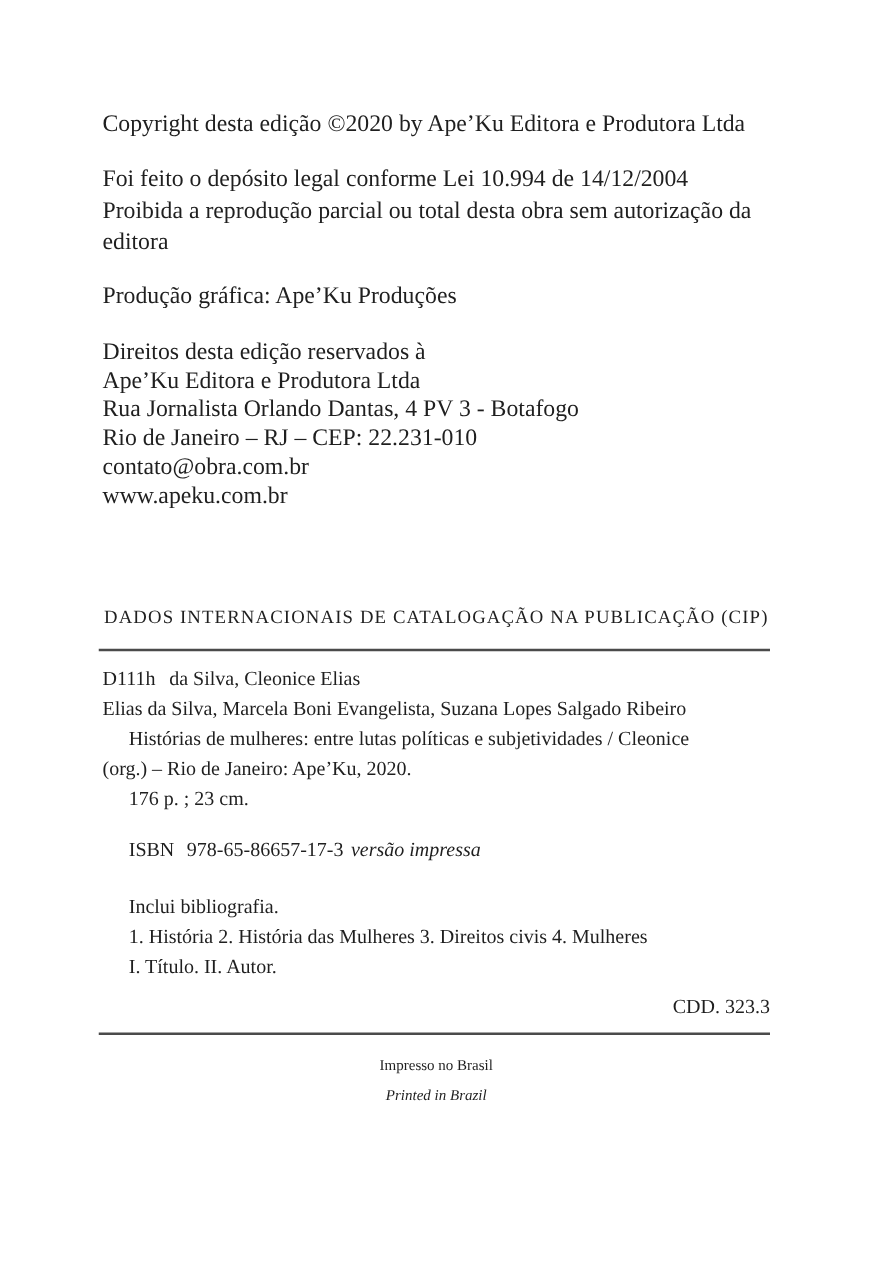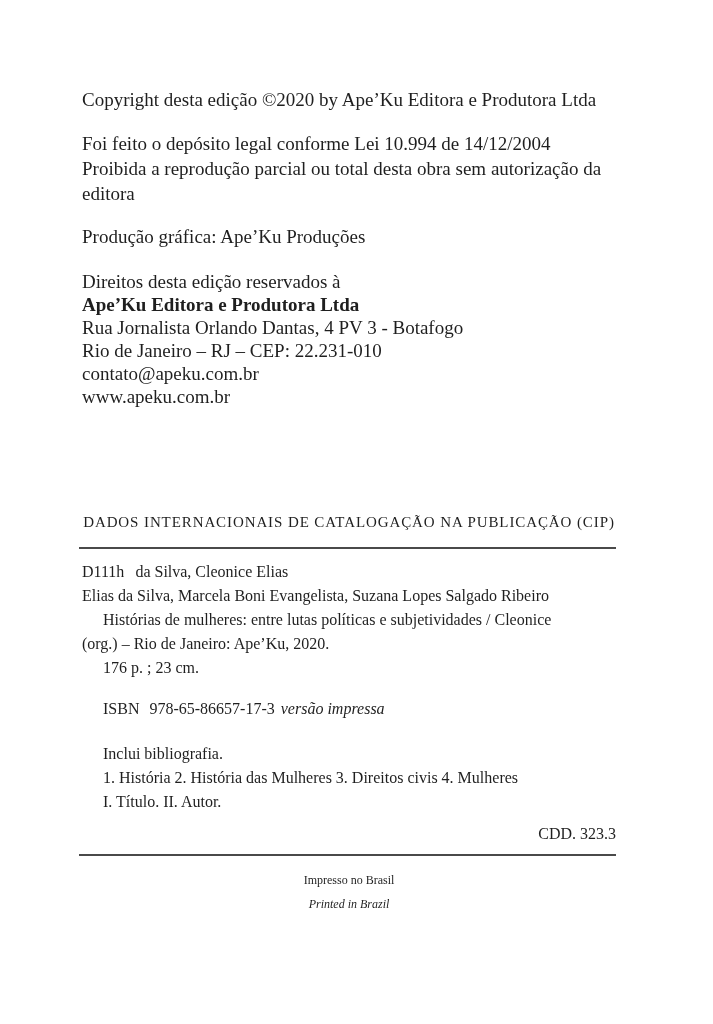--- a/index.html
+++ b/index.html
@@ -13,22 +13,22 @@
   .page {
     width: 713px; height: 736px;
     padding: 88px 97px 0 82px;
   }
   .body-text { font-size: 19px; line-height: 24px; }
   .legal-block { margin-top: 19px; }
   .legal-block .line { line-height: 25px; }
   .production-block { margin-top: 19px; }
   .rights-block { margin-top: 21px; }
   .rights-block .line { line-height: 23px; }
-  .publisher-bold { font-weight: bold; }
-  .cip-section { margin-top: 105px; }
+  .publisher-bold { font-weight: normal; }
+  .cip-section { margin-top: 77px; }
   .cip-heading {
     font-size: 15px;
     line-height: 18px;
     letter-spacing: 0.9px;
     text-align: center;
     white-space: nowrap;
   }
   .rule {
     border: none;
     border-top: 2px solid #4a4a4a;
@@ -62,21 +62,21 @@
     <div class="line">Proibida a reprodução parcial ou total desta obra sem autorização da editora</div>
   </div>
 
   <div class="production-block body-text">Produção gráfica: Ape’Ku Produções</div>
 
   <div class="rights-block body-text">
     <div class="line">Direitos desta edição reservados à</div>
     <div class="line publisher-bold">Ape’Ku Editora e Produtora Ltda</div>
     <div class="line">Rua Jornalista Orlando Dantas, 4 PV 3 - Botafogo</div>
     <div class="line">Rio de Janeiro – RJ – CEP: 22.231-010</div>
-    <div class="line">contato@apeku.com.br</div>
+    <div class="line">contato@obra.com.br</div>
     <div class="line">www.apeku.com.br</div>
   </div>
 
   <div class="cip-section">
     <div class="cip-heading">DADOS INTERNACIONAIS DE CATALOGAÇÃO NA PUBLICAÇÃO (CIP)</div>
     <hr class="rule rule-top">
 
     <div class="catalog-block">
       <div class="line">
         <span class="entry-code">D111h</span><span>da Silva, Cleonice Elias</span>

